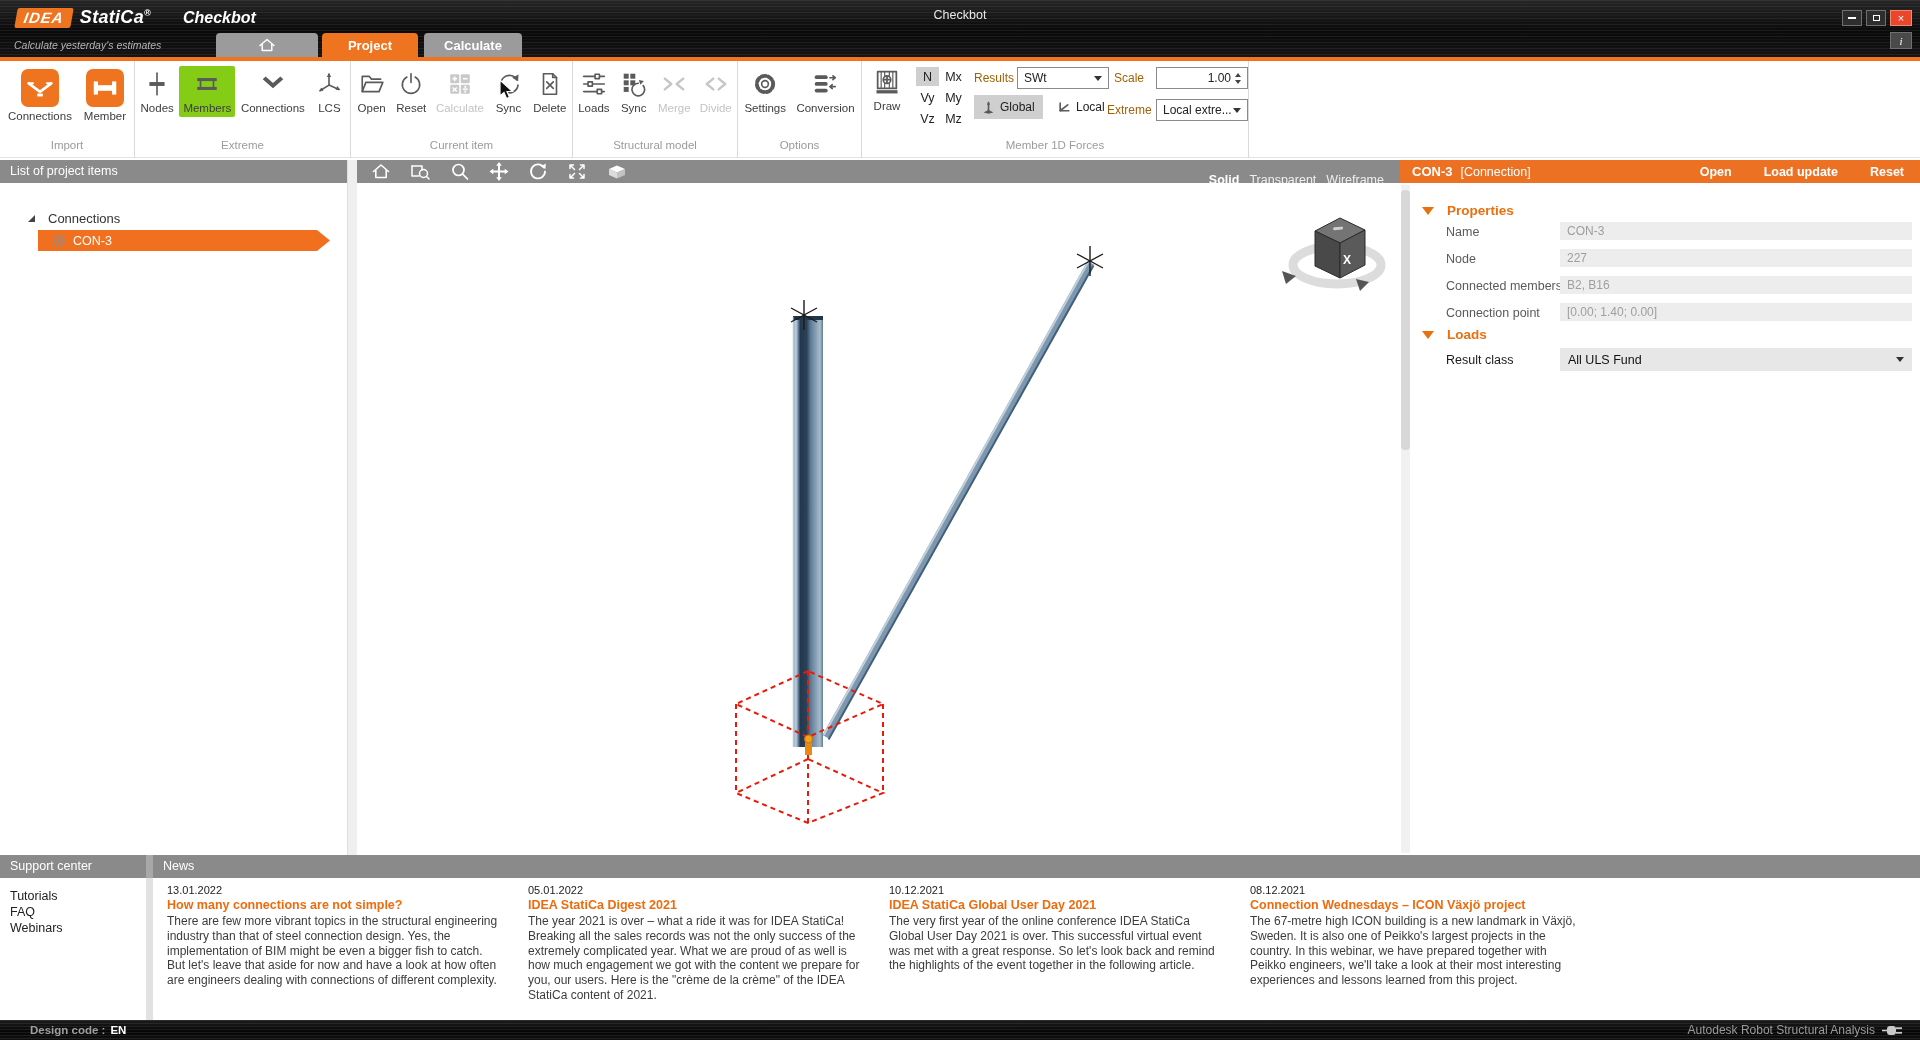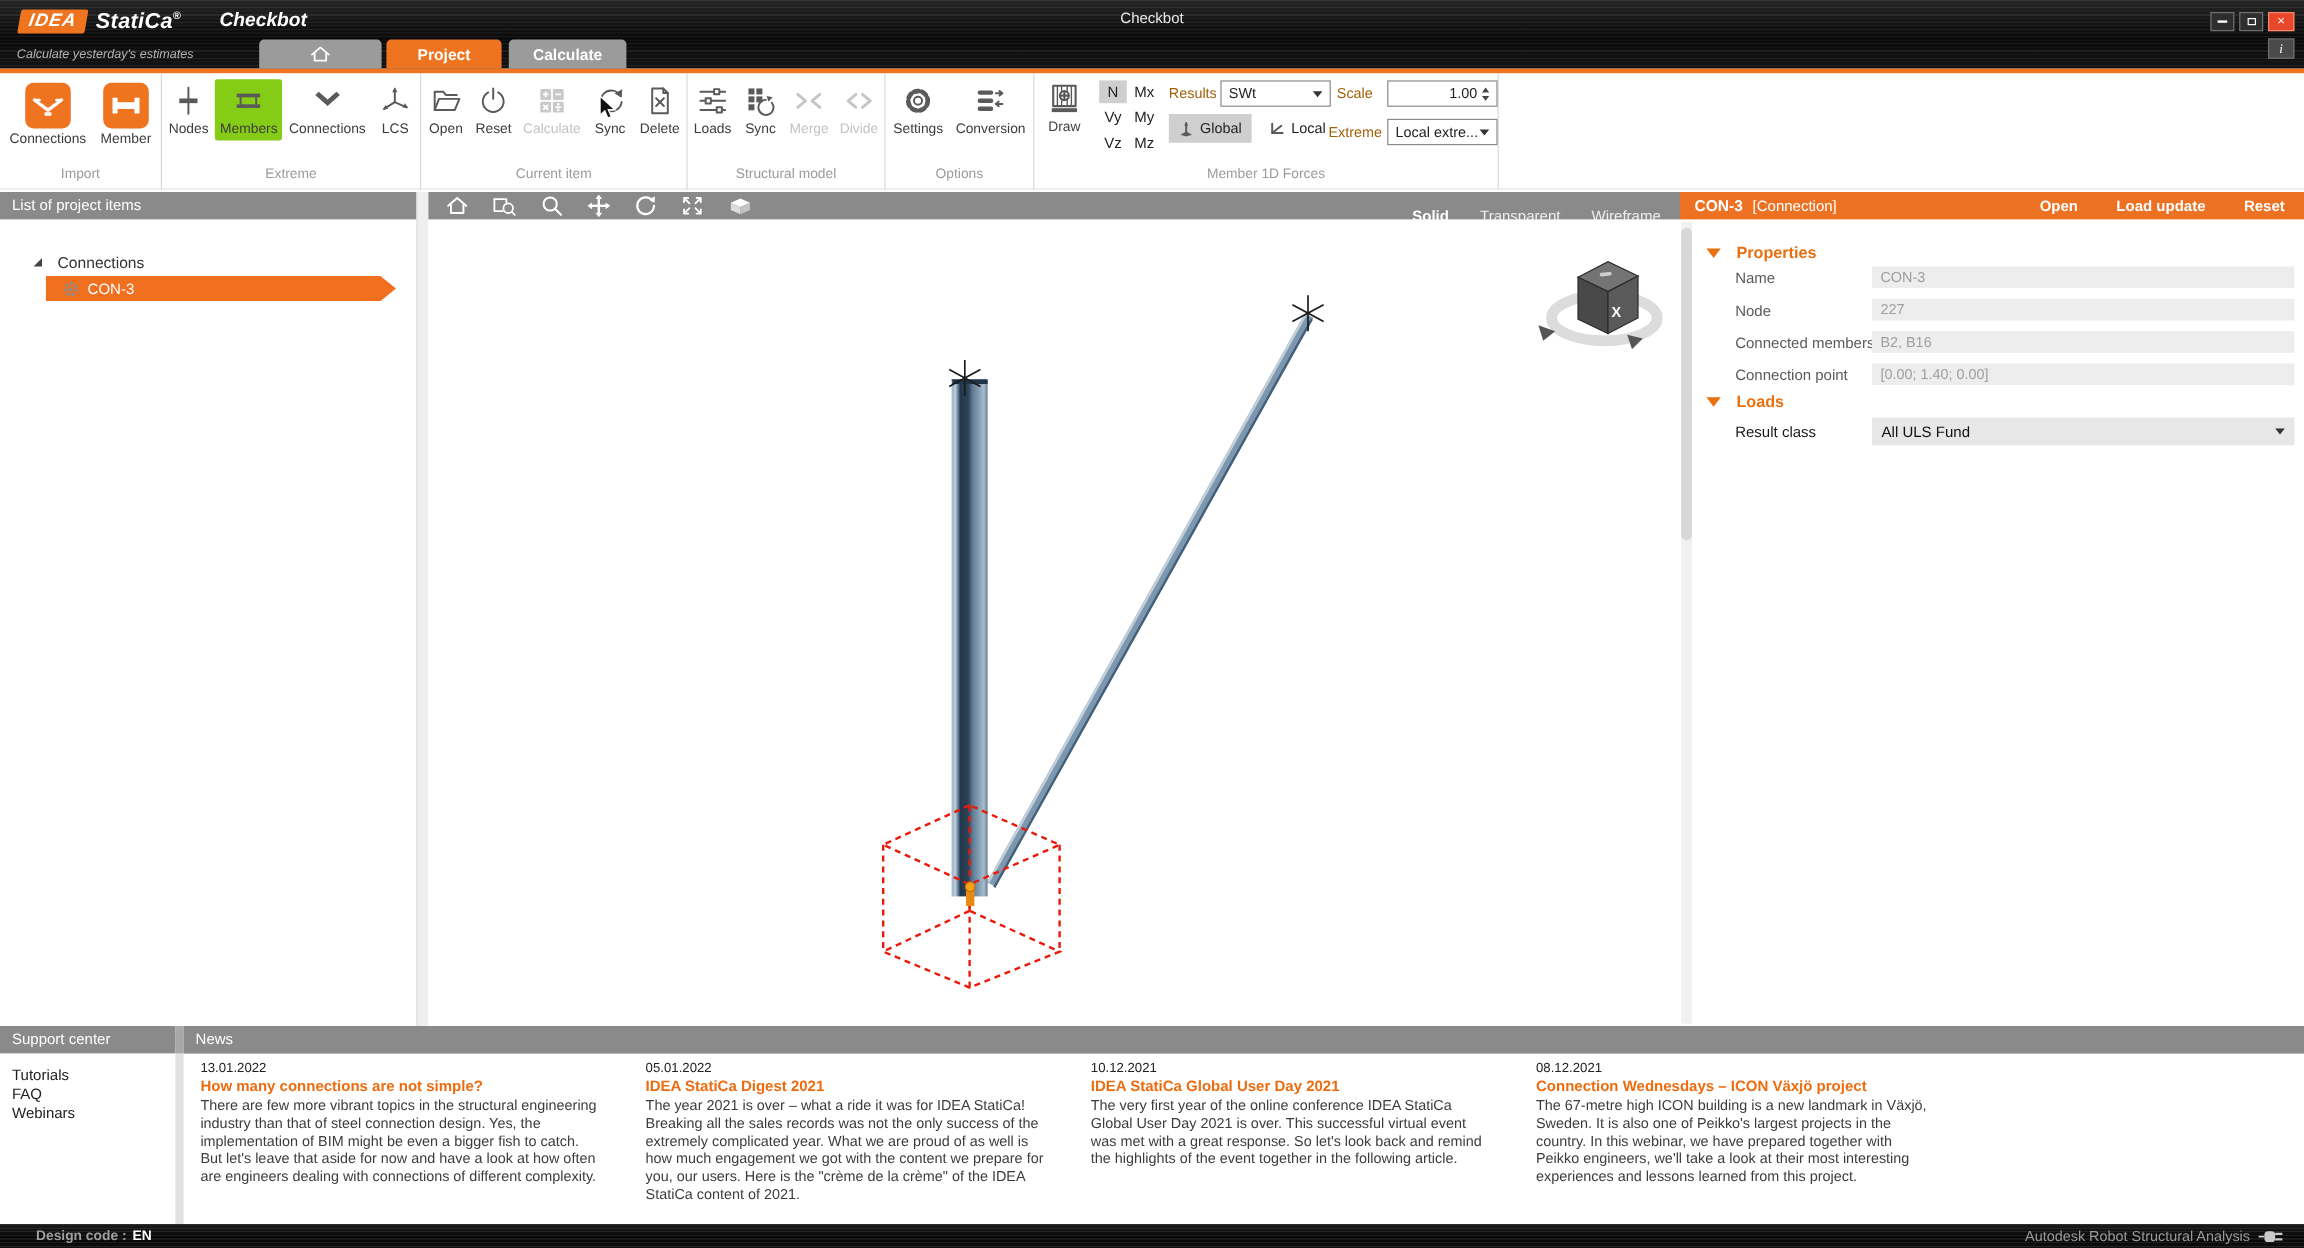--- a/index.html
+++ b/index.html
@@ -79,21 +79,21 @@
   #lp-scroll { left:347px; top:160px; width:10px; height:695px; background:#efefef; border-left:1px solid #dedede; }
   .tree-root { position:absolute; left:28px; top:28px; display:flex; align-items:center; gap:13px; font-size:13px; color:#333; }
   .expander { width:0; height:0; border-bottom:7px solid #444; border-left:7px solid transparent; }
   #con3-item { position:absolute; left:38px; top:47px; width:292px; height:21px; background:#f07020;
     clip-path:polygon(0 0, calc(100% - 13px) 0, 100% 50%, calc(100% - 13px) 100%, 0 100%);
     display:flex; align-items:center; gap:7px; padding-left:14px; color:#fff; font-size:12.5px; }
 
   
   #vp-bar { left:357px; top:160px; width:1043px; height:23px; background:#8a8a8a;
     display:flex; align-items:center; padding:0 16px 0 14px; gap:19px; }
-  #vp-modes { margin-left:auto; display:flex; gap:26px; color:#fff; font-size:12.5px;margin-top:16px; }
+  #vp-modes { margin-left:auto; display:flex; gap:10px; color:#fff; font-size:12.5px;margin-top:16px; }
   #vp-modes .on { font-weight:bold; }
   #vp-modes .off { color:#efefef; }
   #vp-canvas { left:357px; top:183px; width:1043px; height:672px; background:#fff; }
 
   
   #rp-head { left:1400px; top:160px; width:520px; height:23px; background:#ed7123; color:#fff;
     display:flex; align-items:center; padding:0 16px 0 12px; }
   #rp-title { font-weight:bold; font-size:13px; }
   #rp-type { font-size:12.5px; margin-left:8px; }
   #rp-actions { margin-left:auto; display:flex; gap:32px; font-weight:bold; font-size:12.5px; }
@@ -112,21 +112,21 @@
     display:flex; align-items:center; font-size:12.5px; color:#111; padding:0 8px; }
 
   
   #sc-head { left:0; top:855px; width:146px; height:23px; }
   #bp-div1 { left:146px; top:855px; width:7px; height:23px; background:#a8a8a8; }
   #bp-div2 { left:146px; top:878px; width:7px; height:142px; background:#e2e2e2; }
   #news-head { left:153px; top:855px; width:1767px; height:23px; }
   #sc-body { left:0; top:878px; width:146px; height:142px; background:#fff; padding:11px 0 0 10px;
     display:flex; flex-direction:column; gap:1px; font-size:12.5px; color:#222; }
   #sc-body span { line-height:15px; }
-  #news-body { left:167px; top:884px; width:1740px; display:flex; gap:36px; }
+  #news-body { left:167px; top:884px; width:1740px; display:flex; gap:26px; }
   .ncol { width:335px; }
   .ndate { font-size:11px; color:#222; margin-bottom:2px; }
   .ntitle { font-size:12.5px; font-weight:bold; color:#ed6c0f; margin-bottom:2px; }
   .nbody { font-size:12px; color:#3c3c3c; line-height:1.23; }
 
   
   #statusbar { left:0; top:1020px; width:1920px; height:20px;
     background-image:
       repeating-linear-gradient(180deg, rgba(255,255,255,.08) 0 1px, rgba(0,0,0,0) 1px 3px),
       linear-gradient(180deg,#1c1c1c,#060606 60%,#101010);

